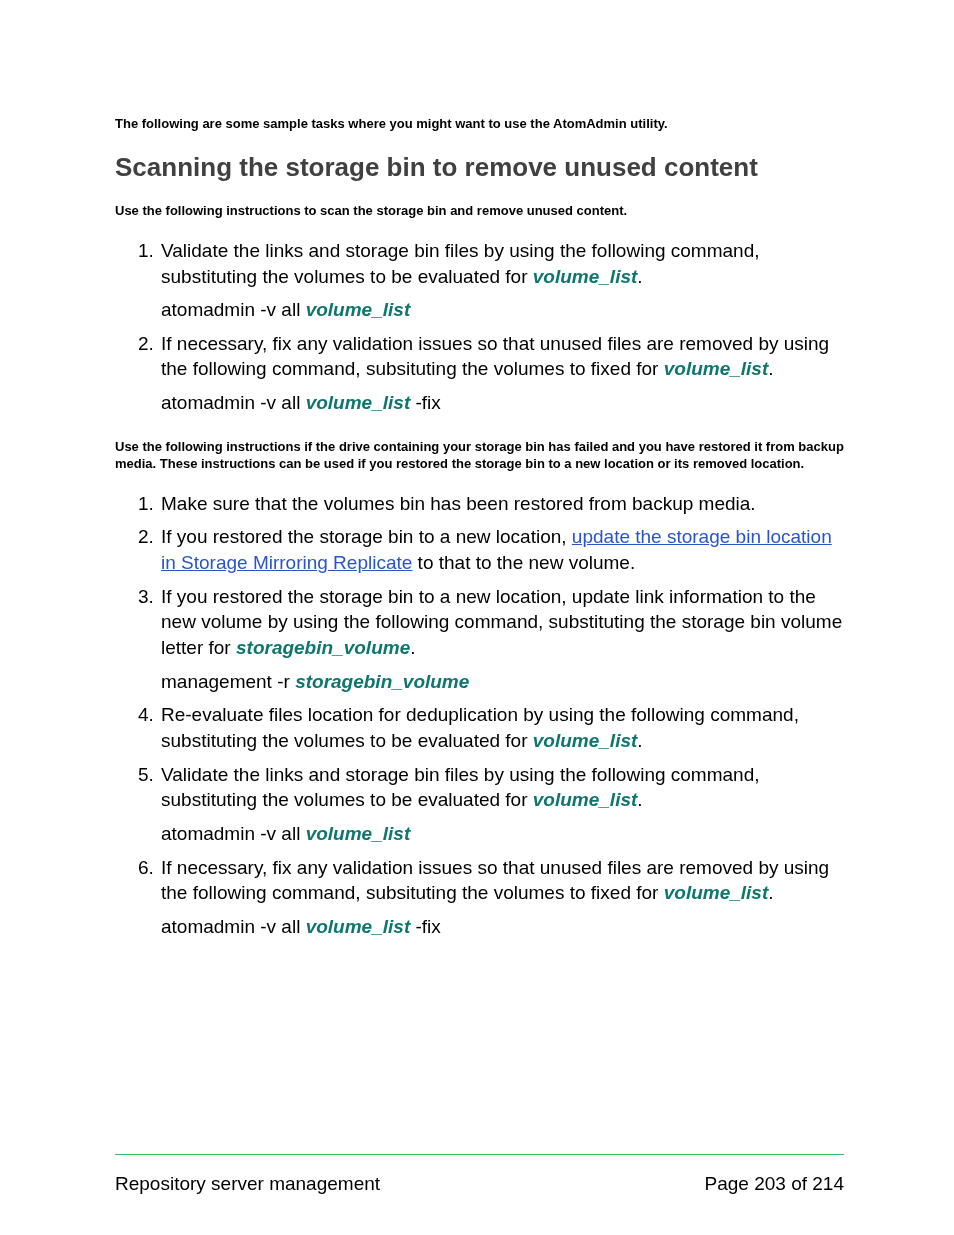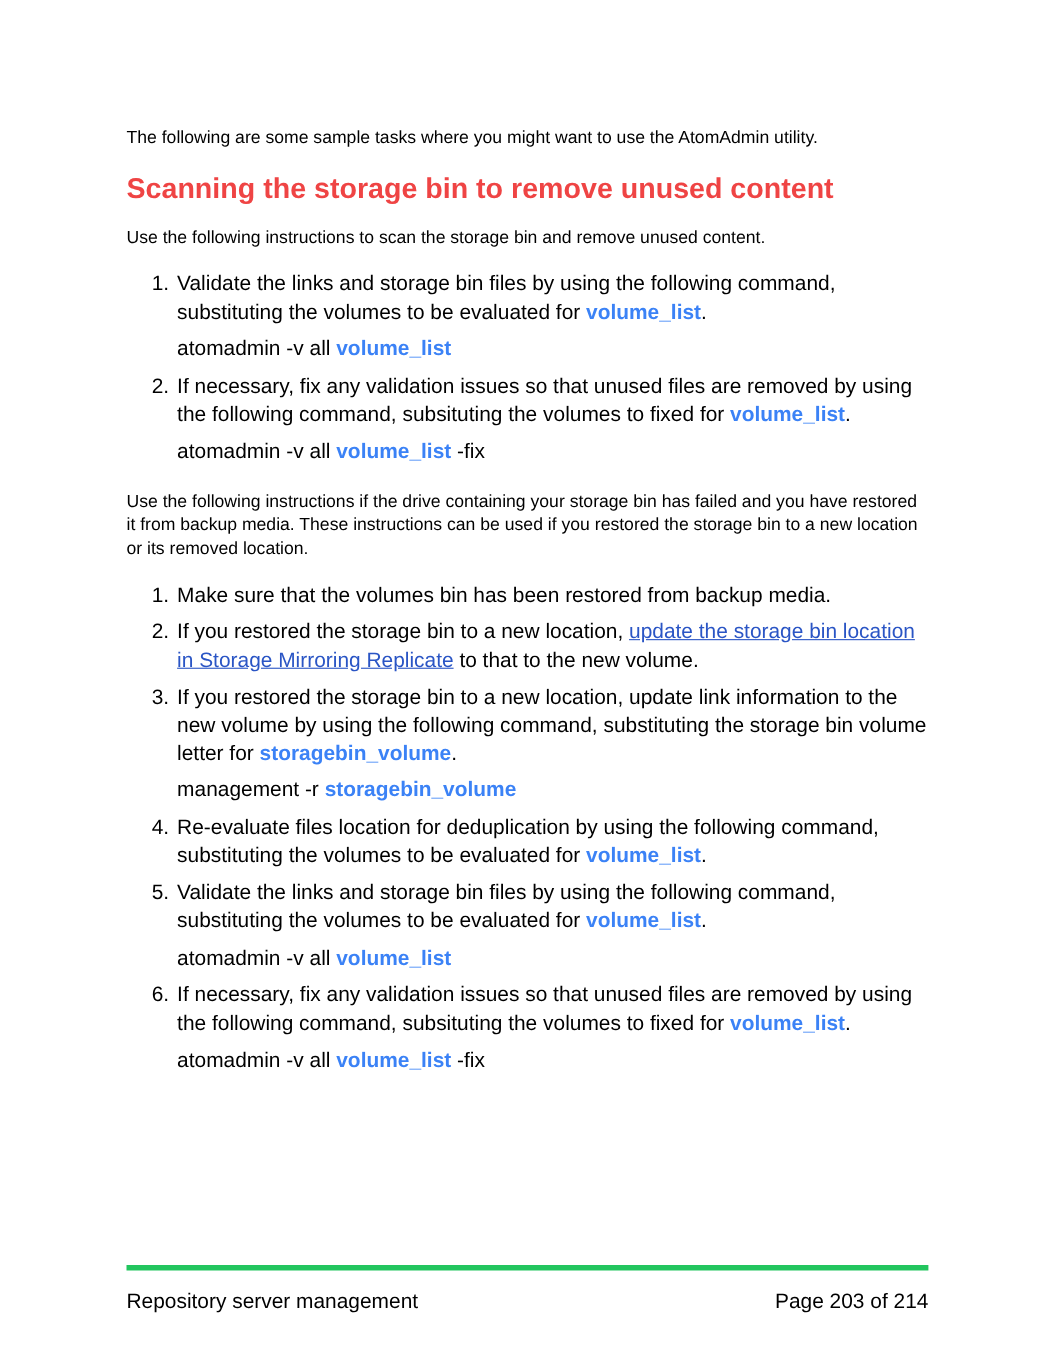--- a/index.html
+++ b/index.html
@@ -15,57 +15,59 @@
   box-sizing: border-box;
   padding: 115px 110px 40px 115px;
   position: relative;
   display: flex;
   flex-direction: column;
 }
 .content {
   flex: 1 0 auto;
 }
 p.body-text {
-  font-size: 16px;
+  font-size: 13px;
   line-height: 1.35;
   margin: 0 0 18px 0;
+  font-weight: bold;
 }
 h2.section-heading {
   font-size: 26px;
   font-weight: bold;
-  color: #ef4444;
+  color: #404040;
   margin: 0 0 18px 0;
   line-height: 1.3;
 }
 ol.num-list {
   margin: 0 0 22px 0;
   padding-left: 44px;
   font-size: 19px;
   line-height: 1.35;
 }
 ol.num-list > li {
   margin-bottom: 6px;
   padding-left: 2px;
 }
 ol.num-list > li > p {
   margin: 0 0 8px 0;
 }
 .cmd-line {
   margin: 6px 0 8px 0;
 }
 .var {
-  color: #3b82f6;
+  color: #0f766e;
   font-weight: bold;
+  font-style: italic;
 }
 a.link {
   color: #2a55c5;
   text-decoration: underline;
 }
 .footer {
-  border-top: 5px solid #22c55e;
+  border-top: 1px solid #22c55e;
   padding-top: 18px;
   margin-top: 28px;
   display: flex;
   justify-content: space-between;
   font-size: 19px;
 }
 </style>
 </head>
 <body>
 

